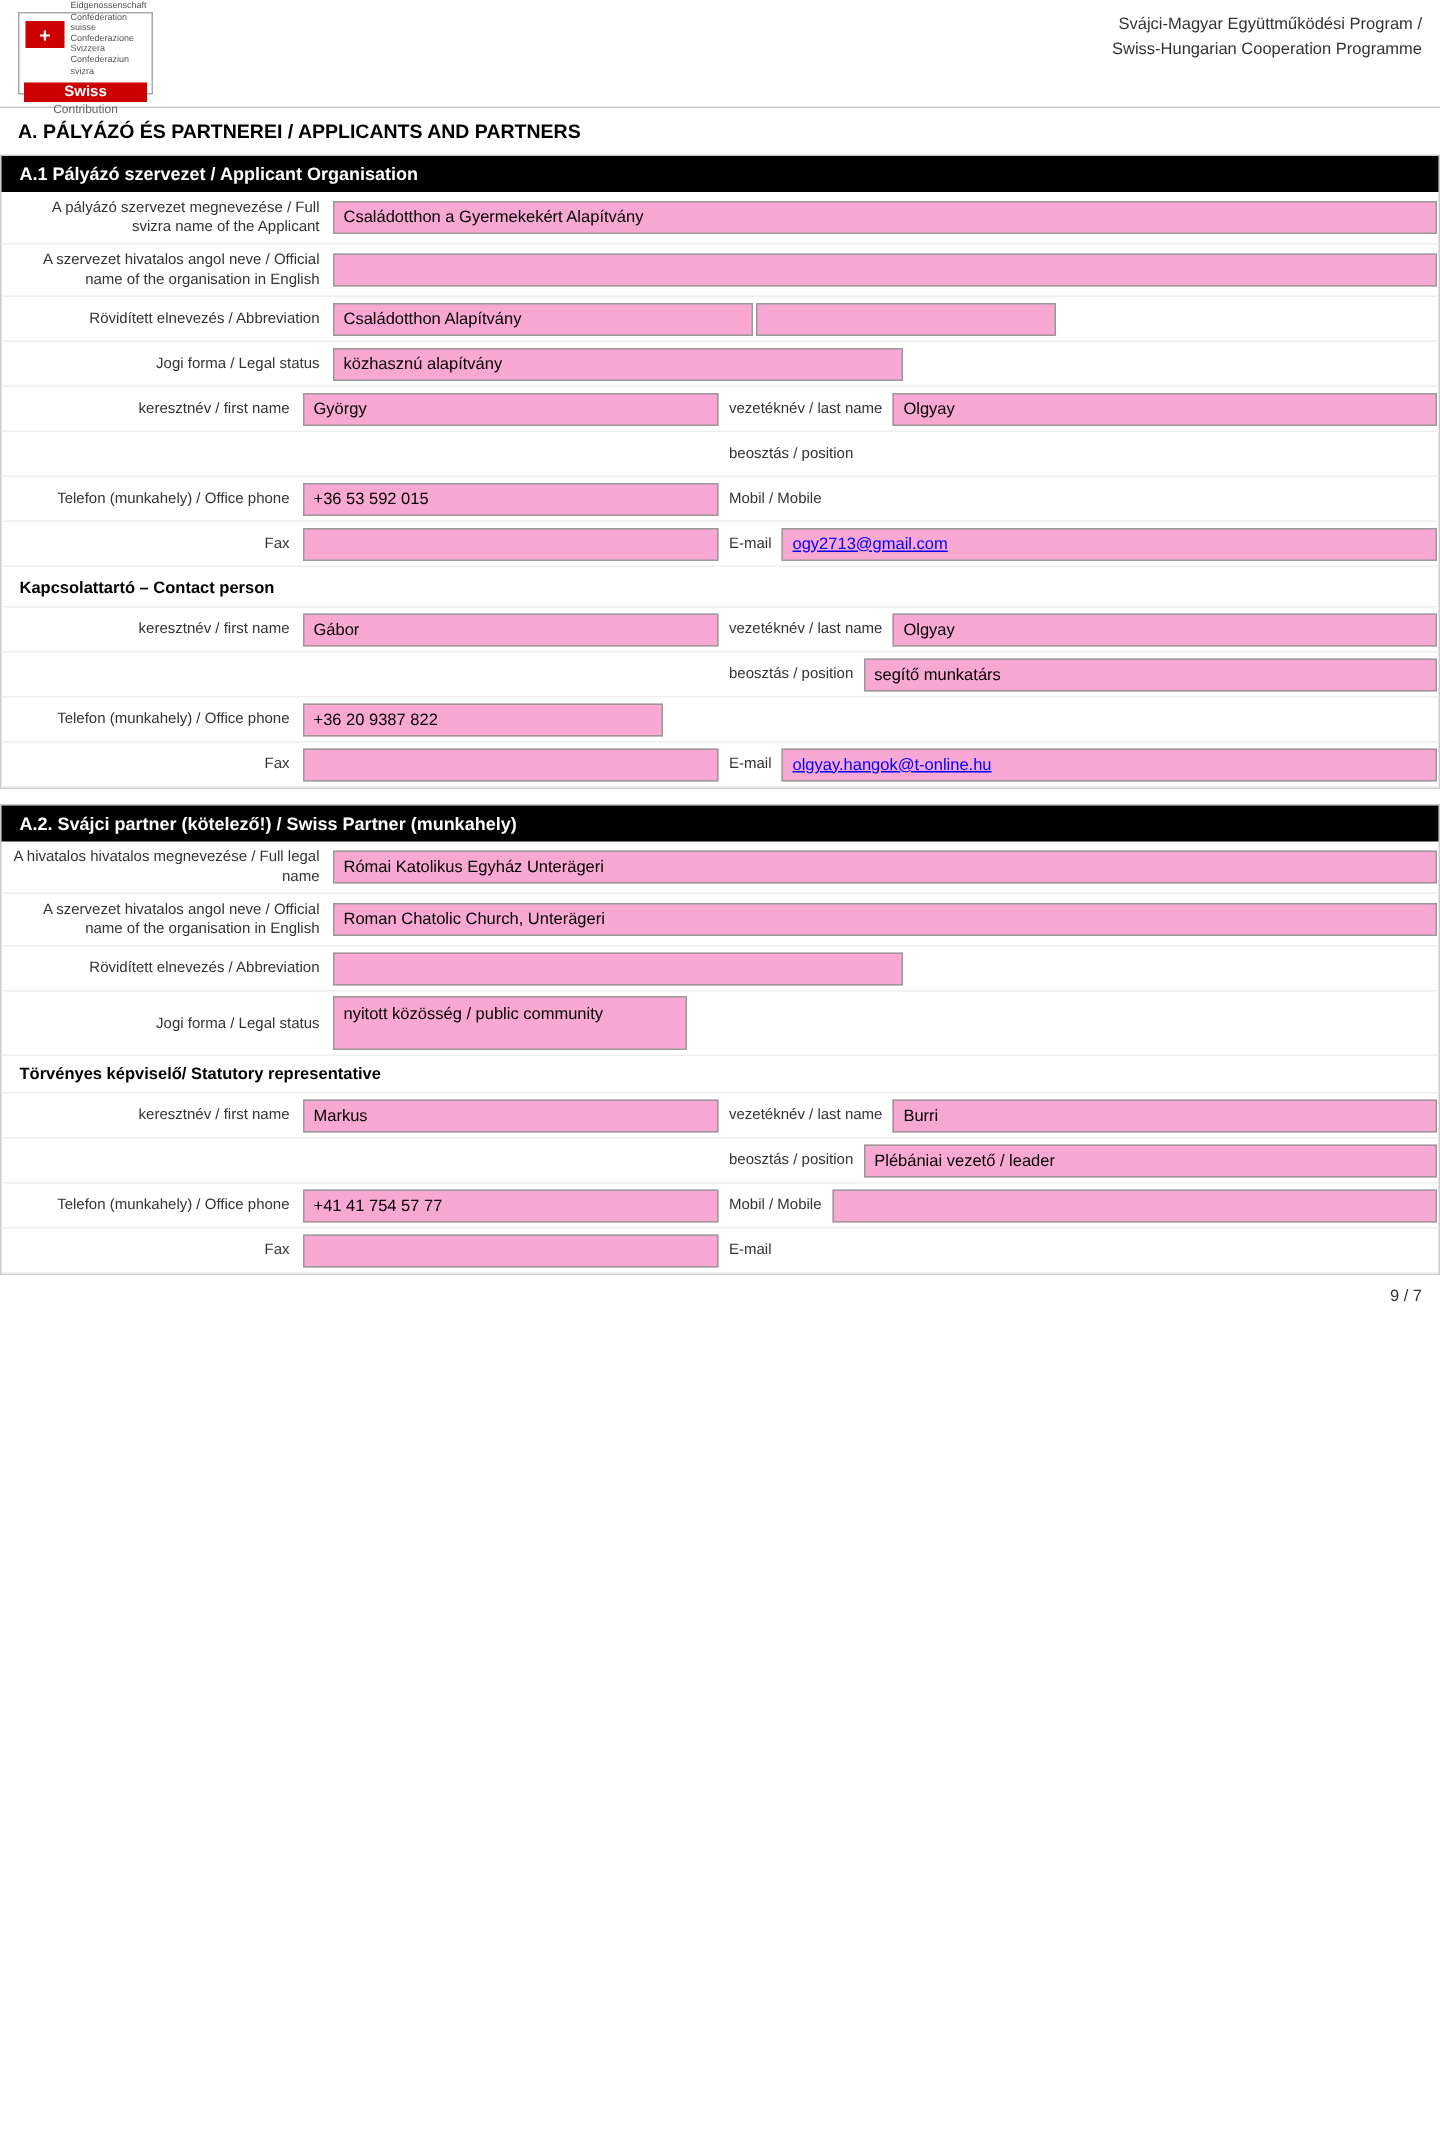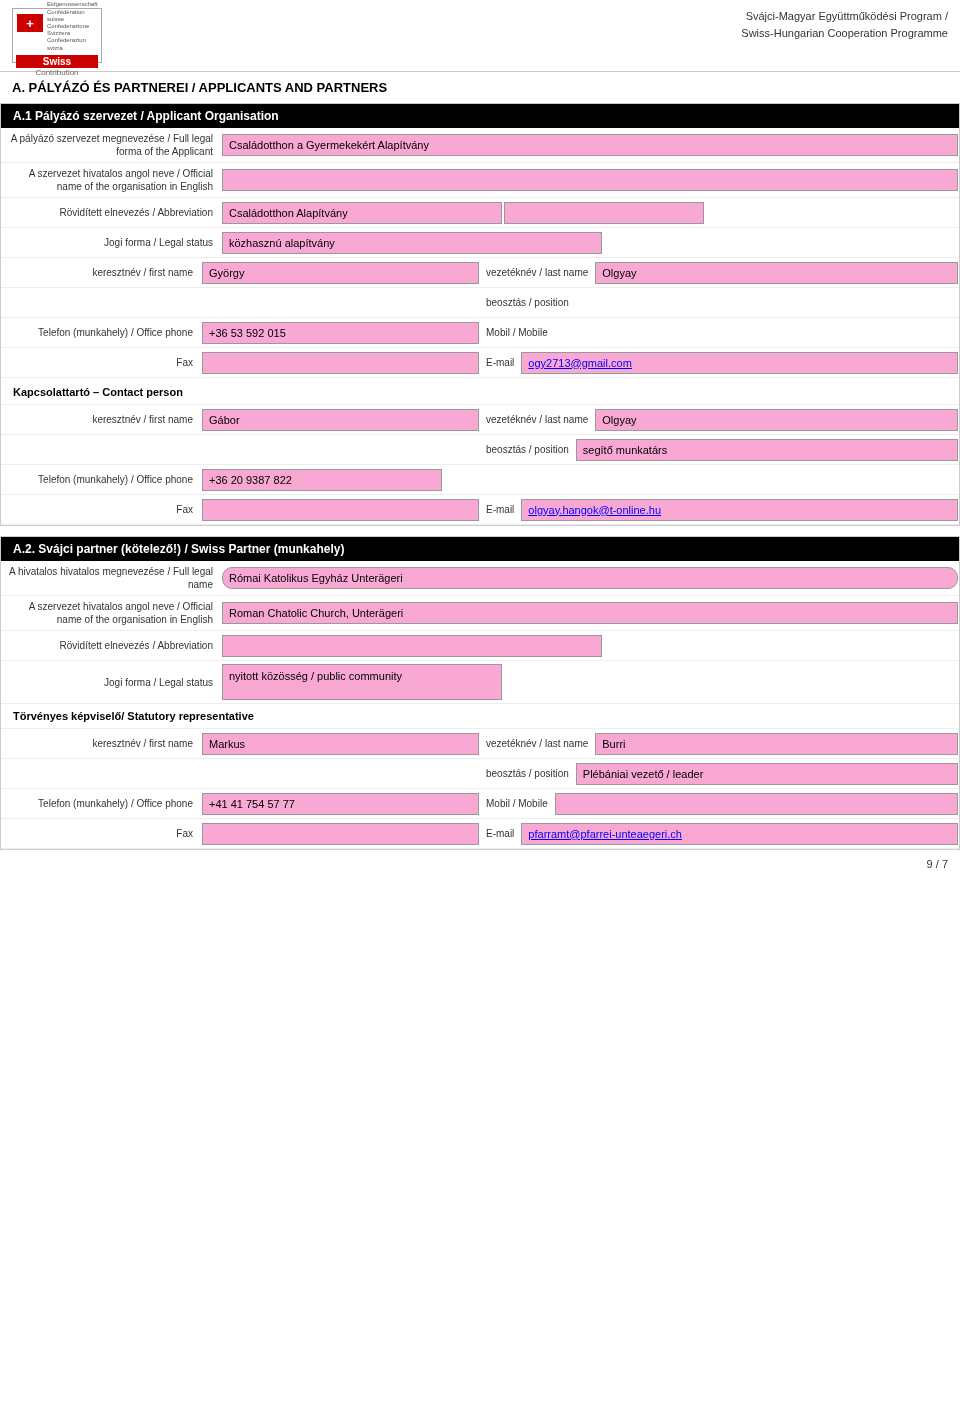--- a/index.html
+++ b/index.html
@@ -183,21 +183,21 @@
 </div>
 
 <div class="section-a-title">A. PÁLYÁZÓ ÉS PARTNEREI / APPLICANTS AND PARTNERS</div>
 
 <div class="form-group">
   <div class="section-header">
     <span>A.1 Pályázó szervezet / Applicant Organisation</span>
   </div>
 
   <div class="form-row">
-    <div class="form-label">A pályázó szervezet megnevezése / Full legal forma of the Applicant</div>
+    <div class="form-label">A pályázó szervezet megnevezése / Full svizra name of the Applicant</div>
     <div class="form-input-value" style="flex:1;">
       <span>Családotthon a Gyermekekért Alapítvány</span>
     </div>
   </div>
 
   <div class="form-row">
     <div class="form-label">A szervezet hivatalos angol neve / Official name of the organisation in English</div>
     <div class="form-input-value" style="flex:1;">
       <span></span>
     </div>
@@ -326,21 +326,21 @@
 
 <div class="section-spacer"></div>
 
 <div class="form-group">
   <div class="section-header">
     <span>A.2. Svájci partner (kötelező!) / Swiss Partner (munkahely)</span>
   </div>
 
   <div class="form-row">
     <div class="form-label">A hivatalos hivatalos megnevezése / Full legal name</div>
-    <div class="form-input-value" style="flex:1;border-radius:10px;">
+    <div class="form-input-value" style="flex:1;">
       <span>Római Katolikus Egyház Unterägeri</span>
     </div>
   </div>
 
   <div class="form-row">
     <div class="form-label">A szervezet hivatalos angol neve / Official name of the organisation in English</div>
     <div class="form-input-value" style="flex:1;">
       <span>Roman Chatolic Church, Unterägeri</span>
     </div>
   </div>
@@ -348,21 +348,21 @@
   <div class="form-row">
     <div class="form-label">Rövidített elnevezés / Abbreviation</div>
     <div class="form-input-value" style="width:380px;flex:none;">
       <span></span>
     </div>
     <div style="flex:1;"></div>
   </div>
 
   <div class="form-row">
     <div class="form-label">Jogi forma  / Legal status</div>
-    <div class="form-input-value multiline-val" style="width:280px;flex:none;min-height:36px;align-items:flex-start;padding-top:4px;">
+    <div class="form-input-value multiline-val" style="width:236px;flex:none;min-height:36px;align-items:flex-start;padding-top:4px;">
       <span>nyitott közösség / public community</span>
     </div>
     <div style="flex:1;"></div>
   </div>
 
   <div class="subsection-label">Törvényes képviselő/ Statutory representative</div>
 
   <div class="form-row-2col" style="border-bottom:1px solid #eee;">
     <div class="col-left" style="flex:1;">
       <div class="form-label" style="width:200px;min-width:200px;">keresztnév / first name</div>
@@ -405,23 +405,20 @@
 
   <div class="form-row-2col">
     <div class="col-left" style="flex:1;">
       <div class="form-label" style="width:200px;min-width:200px;">Fax</div>
       <div class="form-input-value" style="flex:1;">
         <span></span>
       </div>
     </div>
     <div class="col-right" style="flex:1;">
       <div class="sub-label">E-mail</div>
-      <div class="form-input-value" style="flex:1;">
-        <span class="email-link">pfarramt@pfarrei-unteaegeri.ch</span>
-      </div>
     </div>
   </div>
 
 </div>
 
 <div class="page-number">
   <span>9 / 7</span>
 </div>
 
 </body></html>

